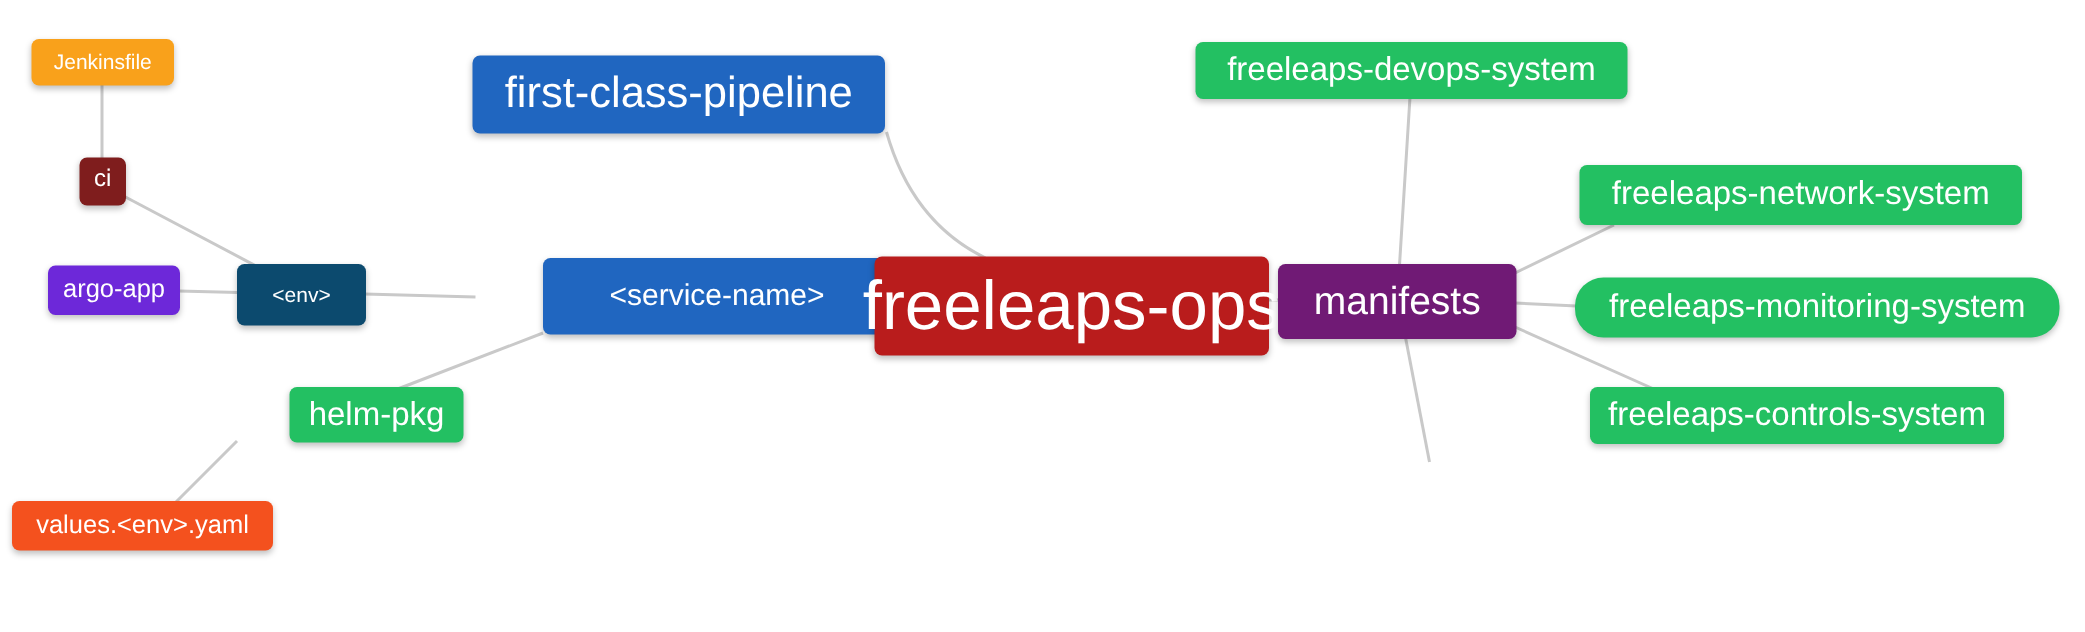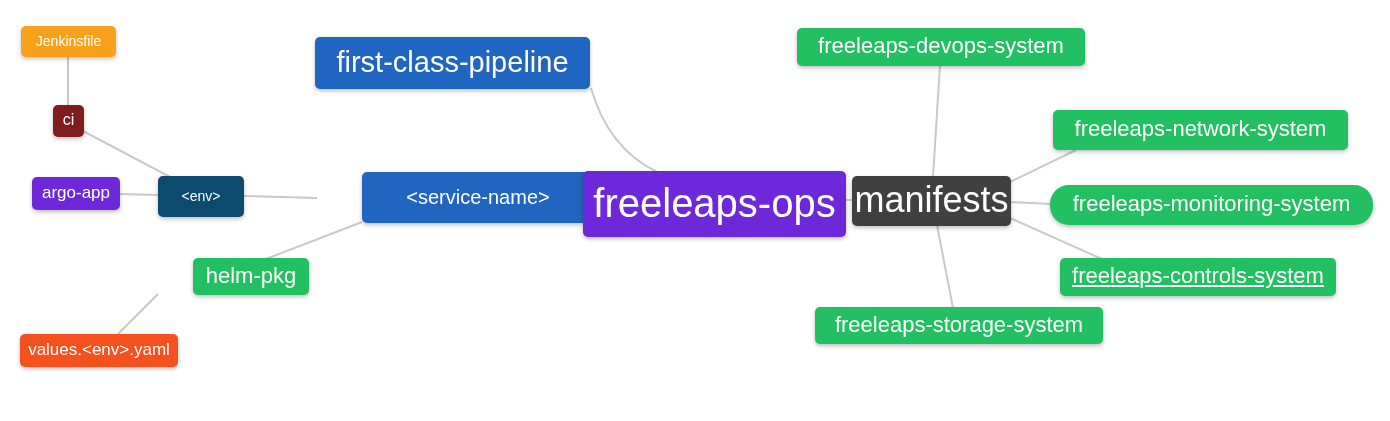--- a/index.html
+++ b/index.html
@@ -68,33 +68,32 @@
   <div class="node" style="left: 21px; top: 26px; width: 95px; height: 31px; font-size: 14px; background-color: rgb(249, 161, 27);">Jenkinsfile</div>
 
   <div class="node" style="left: 53px; top: 105px; width: 31px; height: 32px; font-size: 16px; background-color: #7f1d1d;">ci</div>
 
   <div class="node" style="left: 32px; top: 177px; width: 88px; height: 33px; font-size: 17px; background-color: #6d28d9;">argo-app</div>
 
   <div class="node" style="left: 158px; top: 176px; width: 86px; height: 41px; font-size: 14px; background-color: #0c4a6e;">&lt;env&gt;</div>
 
   <div class="node" style="left: 147px; top: 258px; width: 116px; height: 37px; font-size: 22px; background-color: rgb(35, 192, 98); margin-left: 46px;">helm-pkg</div>
 
-  <div class="node" style="left: 20px; top: 334px; width: 158px; height: 33px; font-size: 17px; background-color: rgb(244, 81, 30);">values.&lt;env&gt;.yaml</div>
+  <div class="node" style="left: 8px; top: 334px; width: 174px; height: 33px; font-size: 17px; background-color: rgb(244, 81, 30);">values.&lt;env&gt;.yaml</div>
 
   <div class="node" style="left: 315px; top: 37px; width: 275px; height: 52px; font-size: 29px; background-color: rgb(32, 102, 192);">first-class-pipeline</div>
 
   <div class="node" style="left: 316px; top: 172px; width: 232px; height: 51px; font-size: 20px; background-color: rgb(32, 102, 192); margin-left: 46px;">&lt;service-name&gt;</div>
 
-  <div class="node" style="left: 583px; top: 171px; width: 263px; height: 66px; font-size: 40px; background-color: #6d28d9;">freeleaps-ops</div>
+  <div class="node" style="left: 583px; top: 171px; width: 263px; height: 66px; font-size: 46px; background-color: #b91c1c;">freeleaps-ops</div>
 
-  <div class="node" style="left: 852px; top: 176px; width: 159px; height: 50px; font-size: 36px; background-color: #404040;">manifests</div>
+  <div class="node" style="left: 852px; top: 176px; width: 159px; height: 50px; font-size: 26px; background-color: #701a75;">manifests</div>
 
   <div class="node" style="left: 1053px; top: 110px; width: 295px; height: 40px; font-size: 22px; background-color: rgb(35, 192, 98);">freeleaps-network-system</div>
 
   <div class="node" style="left: 797px; top: 28px; width: 288px; height: 38px; font-size: 22px; background-color: rgb(35, 192, 98);">freeleaps-devops-system</div>
 
   <div class="node" style="left: 1050px; top: 185px; width: 323px; height: 40px; font-size: 22px; background-color: rgb(35, 192, 98); border-radius: 19px;">freeleaps-monitoring-system</div>
 
-  <div class="node" style="left: 1060px; top: 258px; width: 276px; height: 38px; font-size: 22px; background-color: rgb(35, 192, 98); text-decoration: underline;">freeleaps-controls-system</div>
+  <div class="node" style="left: 1060px; top: 258px; width: 276px; height: 38px; font-size: 22px; background-color: rgb(35, 192, 98);">freeleaps-controls-system</div>
 
-  <div class="node" style="left: 815px; top: 307px; width: 288px; height: 37px; font-size: 22px; background-color: rgb(35, 192, 98);">freeleaps-storage-system</div>
 
 </div>
 
 </body></html>

